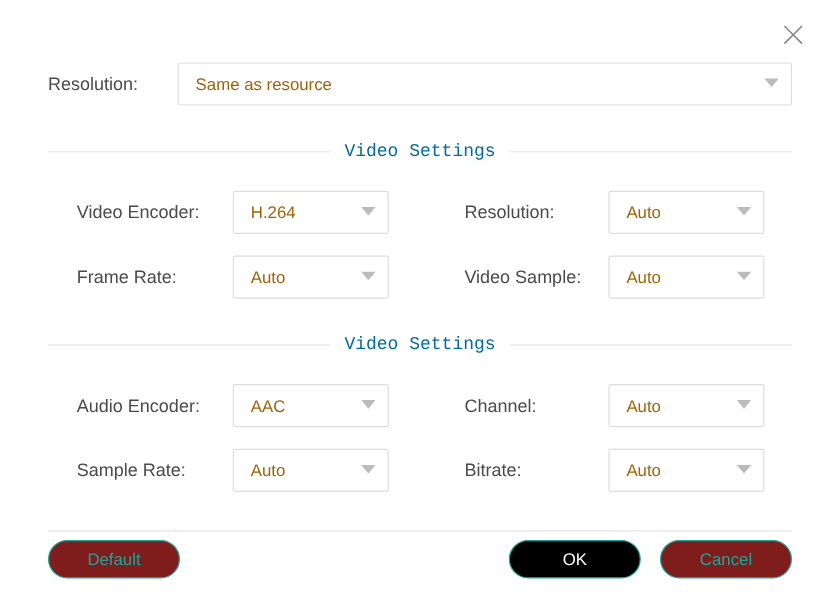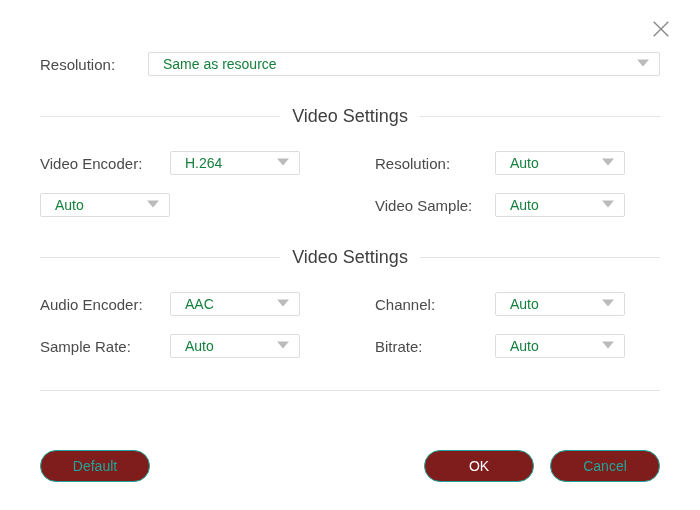--- a/index.html
+++ b/index.html
@@ -30,26 +30,26 @@
 }
 .label {
   font-size: 15px;
   color: #4a4a4a;
   width: 108px;
 }
 .dropdown {
   position: relative;
   border: 1px solid #ddd;
   border-radius: 2px;
-  height: 24px;
+  height: 36px;
   display: flex;
   align-items: center;
   padding: 0 32px 0 14px;
   font-size: 14px;
-  color: #15803d;
+  color: #a16207;
   cursor: pointer;
 }
 .dropdown.wide { flex: 1; }
 .dropdown.small { width: 130px; }
 .dropdown .chev {
   position: absolute;
   right: 10px;
   top: 50%;
   transform: translateY(-50%);
 }
@@ -59,27 +59,29 @@
   align-items: center;
   margin-top: 30px;
   gap: 12px;
 }
 .section-header .line {
   flex: 1;
   height: 1px;
   background: #e5e5e5;
 }
 .section-header .title {
-  font-size: 18px;
-  color: #404040;
+  font-size: 15px;
+  color: #0369a1;
+  font-family: Liberation Mono, monospace;
 }
 .grid2 {
   display: flex;
   margin-top: 24px;
   gap: 50px;
+  margin-left: 24px;
 }
 .col {
   flex: 1;
   display: flex;
   align-items: center;
 }
 .col .label-w { width: 130px; font-size: 15px; color: #4a4a4a; }
 .col .label-r { width: 120px; font-size: 15px; color: #4a4a4a; }
 .footer-line {
   height: 1px;
@@ -102,21 +104,21 @@
   display: inline-flex;
   align-items: center;
   justify-content: center;
   cursor: pointer;
   border: 1.5px solid #1fa597;
   background: #7f1d1d;
   color: #1fa597;
   min-width: 110px;
 }
 .btn.primary {
-  background: #7f1d1d;
+  background: #000000;
   color: #fff;
 }
 .footer .spacer-flex { flex: 1; }
 .footer .btn + .btn { margin-left: 16px; }
 </style>
 </head>
 <body>
 
 <div class="close-btn">
   <span>
@@ -163,20 +165,21 @@
         <span>Auto</span>
         <span class="chev"><svg viewBox="0 0 10 10">
               <path d="M0 2 L5 8 L10 2 Z"></path>
             </svg></span>
       </div>
     </div>
   </div>
 
   <div class="grid2" style="margin-top:18px;">
     <div class="col">
+      <span class="label-w">Frame Rate:</span>
       <div class="dropdown small">
         <span>Auto</span>
         <span class="chev"><svg viewBox="0 0 10 10">
               <path d="M0 2 L5 8 L10 2 Z"></path>
             </svg></span>
       </div>
     </div>
     <div class="col">
       <span class="label-r">Video Sample:</span>
       <div class="dropdown small">

